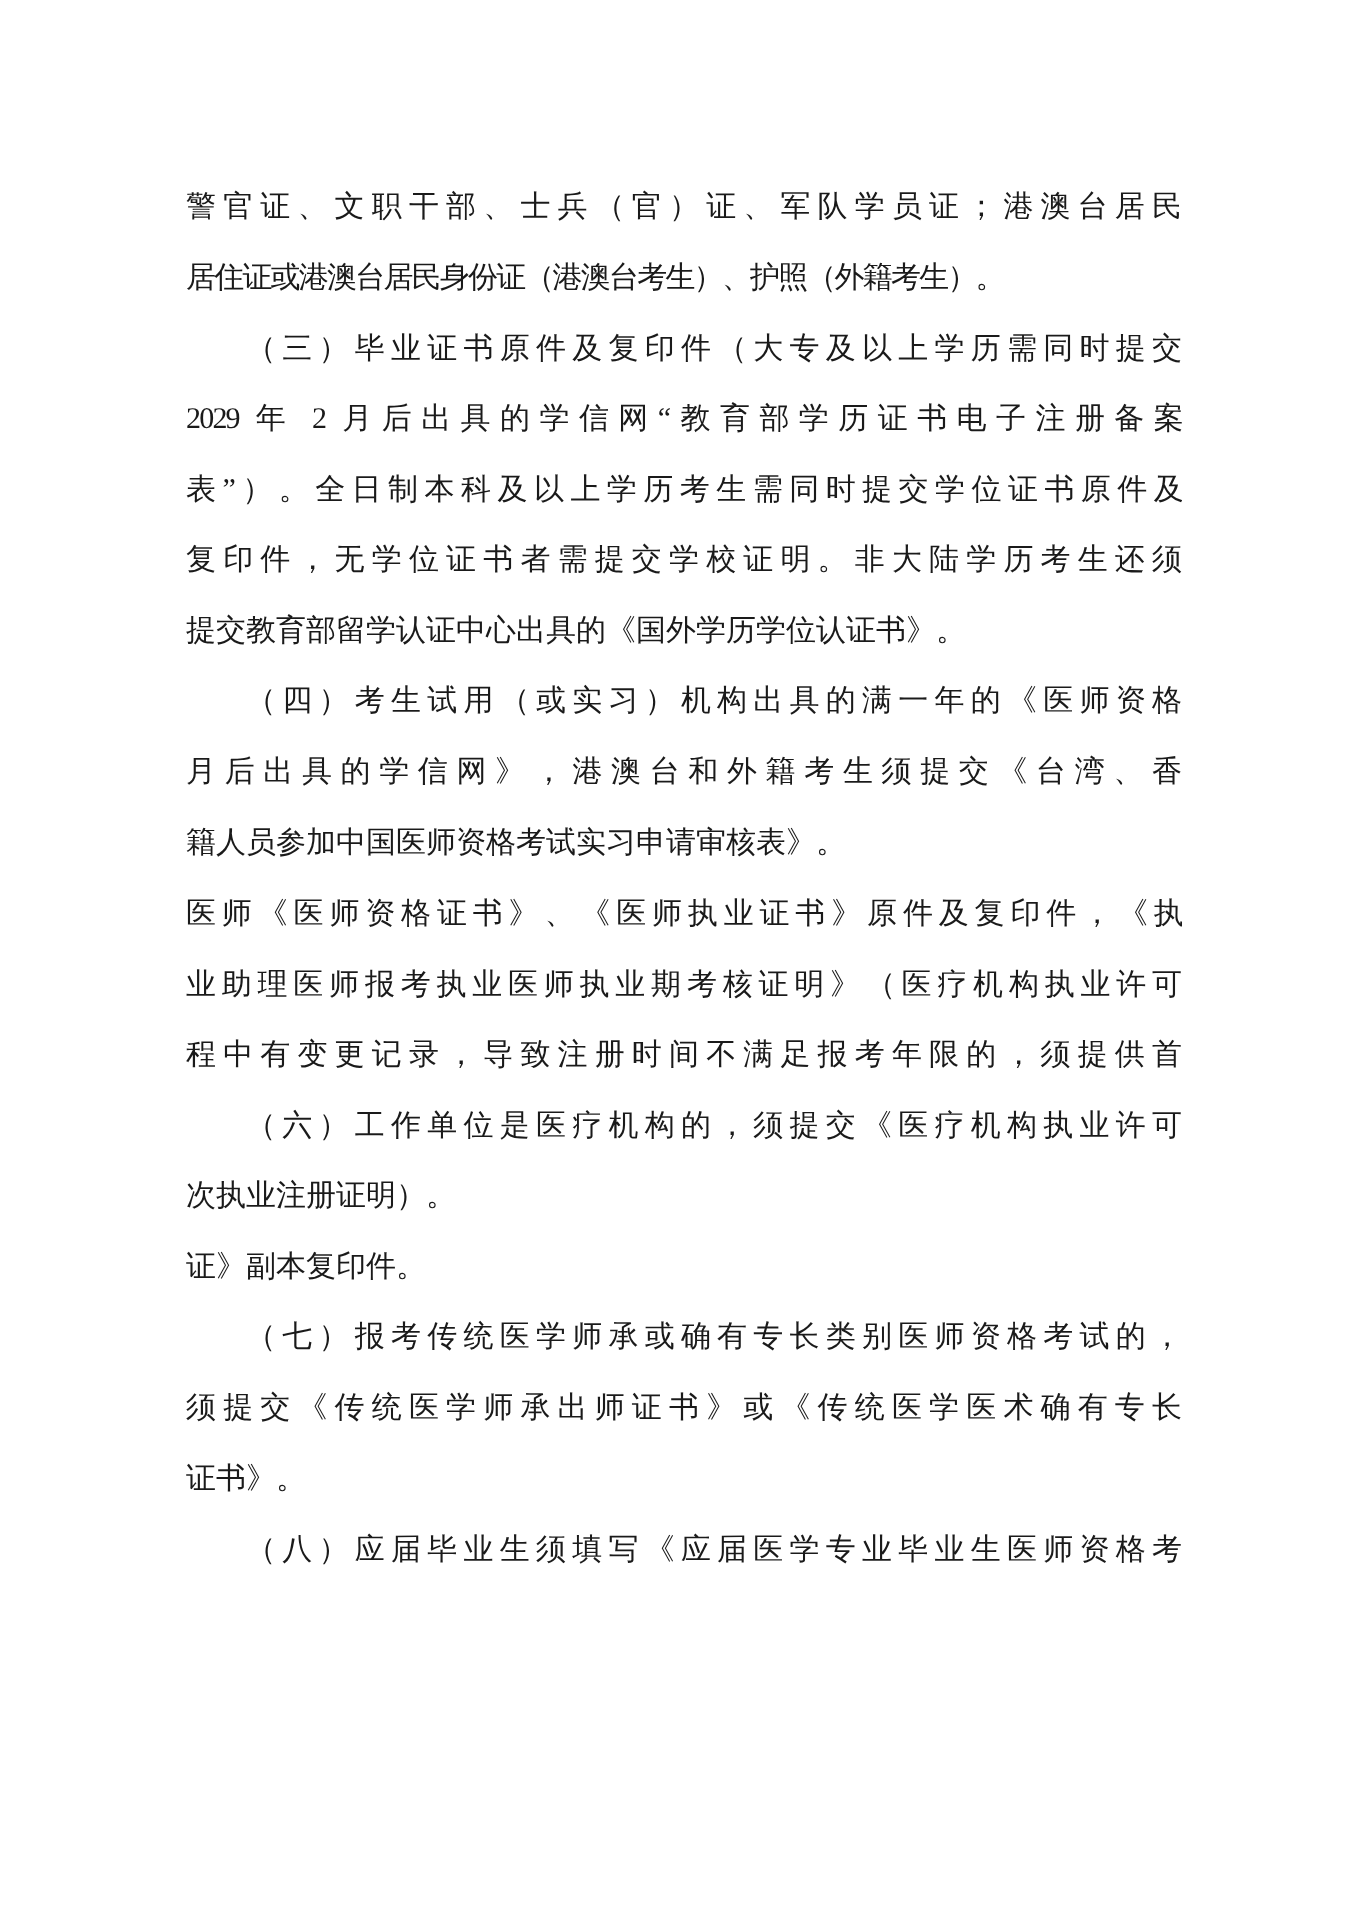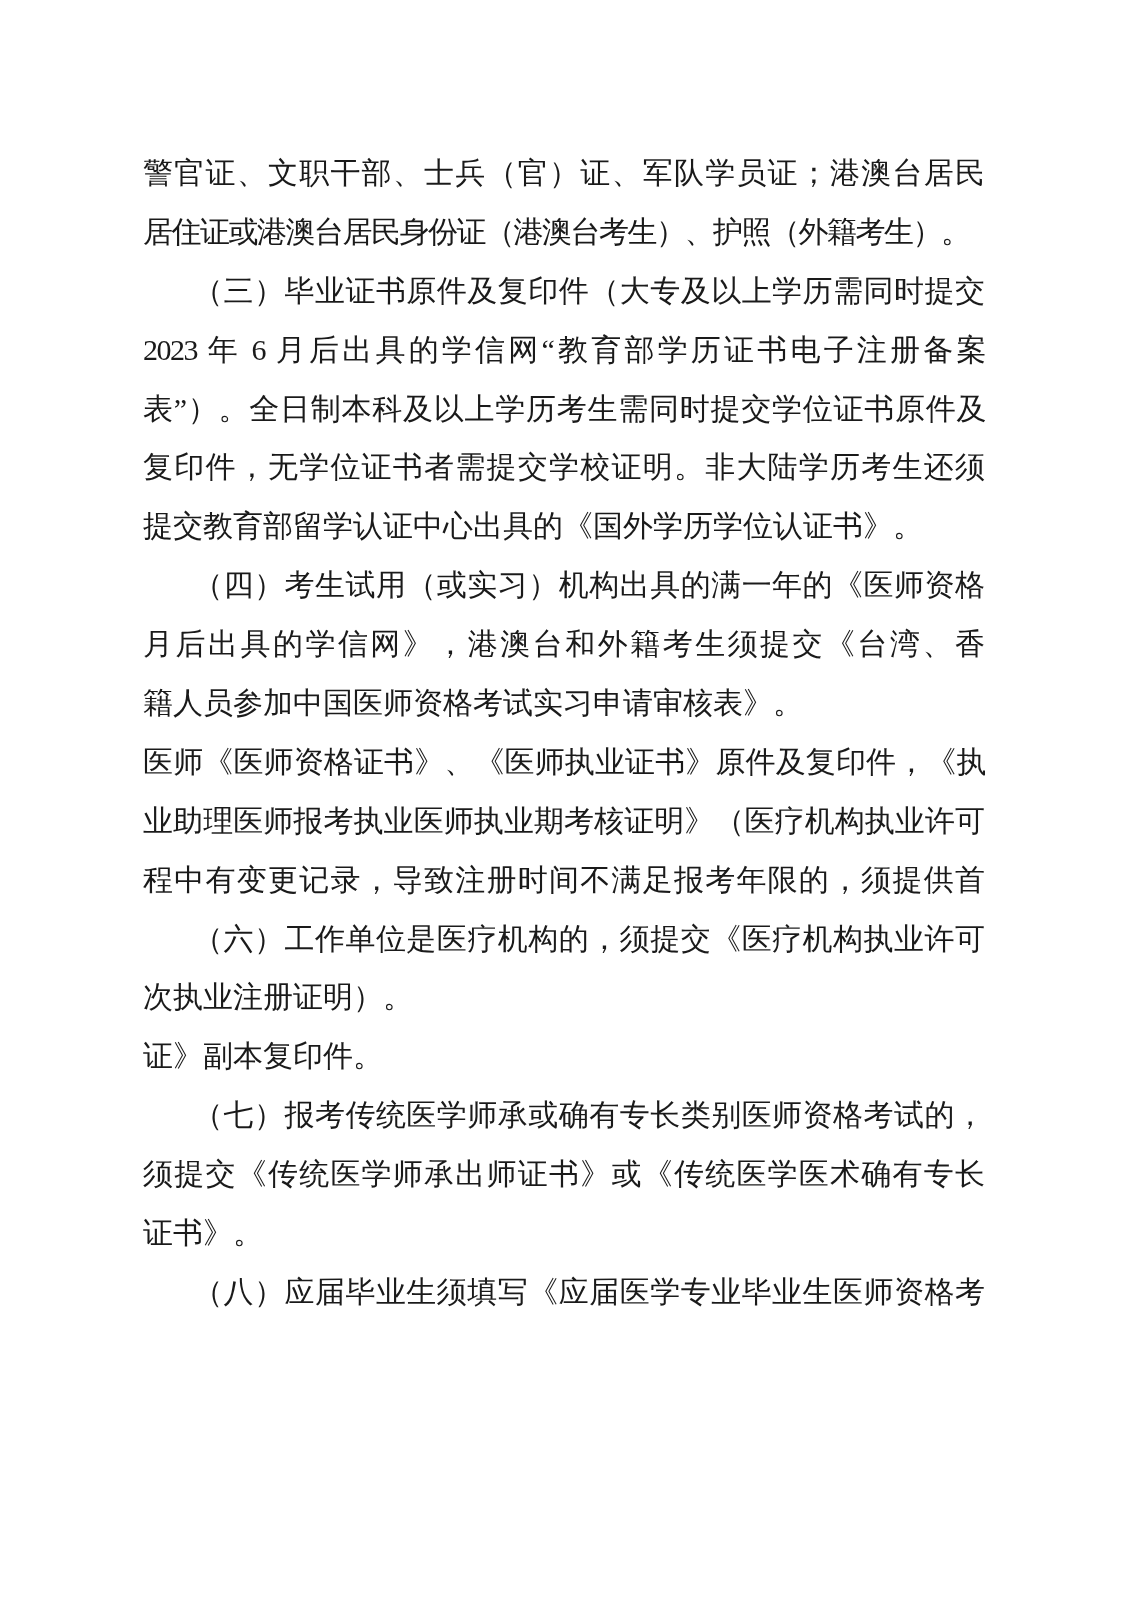--- a/index.html
+++ b/index.html
@@ -14,47 +14,48 @@
   }
   .doc-body {
     position: absolute;
     left: 143px;
     top: 144px;
     width: 842px;
   }
   .line {
     height: 58.9px;
     line-height: 58.9px;
-    font-size: 30px;
+    font-size: 25px;
     white-space: nowrap;
     overflow: hidden;
     text-align: justify;
     text-align-last: justify;
     font-weight: 400;
+    margin-left: 12px;
   }
   .line.para-end {
     text-align: left;
     text-align-last: left;
   }
   .line.indent {
     padding-left: 50px;
   }
   .line.squeeze {
     letter-spacing: -1.5px;
   }
 </style>
 </head>
 <body>
 
 <div class="page">
   <div class="doc-body" id="doc-body">
       <div class="line">警官证、文职干部、士兵（官）证、军队学员证；港澳台居民</div>
       <div class="line para-end squeeze">居住证或港澳台居民身份证（港澳台考生）、护照（外籍考生）。</div>
       <div class="line indent">（三）毕业证书原件及复印件（大专及以上学历需同时提交</div>
-      <div class="line squeeze">2023 年 6 月后出具的学信网“教育部学历证书电子注册备案</div>
+      <div class="line squeeze">2029 年 2 月后出具的学信网“教育部学历证书电子注册备案</div>
       <div class="line squeeze">表”）。全日制本科及以上学历考生需同时提交学位证书原件及</div>
       <div class="line">复印件，无学位证书者需提交学校证明。非大陆学历考生还须</div>
       <div class="line para-end">提交教育部留学认证中心出具的《国外学历学位认证书》。</div>
       <div class="line indent">（四）考生试用（或实习）机构出具的满一年的《医师资格</div>
       <div class="line">月后出具的学信网》，港澳台和外籍考生须提交《台湾、香</div>
       <div class="line para-end">籍人员参加中国医师资格考试实习申请审核表》。</div>
       <div class="line squeeze">医师《医师资格证书》、《医师执业证书》原件及复印件，《执</div>
       <div class="line">业助理医师报考执业医师执业期考核证明》（医疗机构执业许可</div>
       <div class="line">程中有变更记录，导致注册时间不满足报考年限的，须提供首</div>
       <div class="line indent">（六）工作单位是医疗机构的，须提交《医疗机构执业许可</div>

